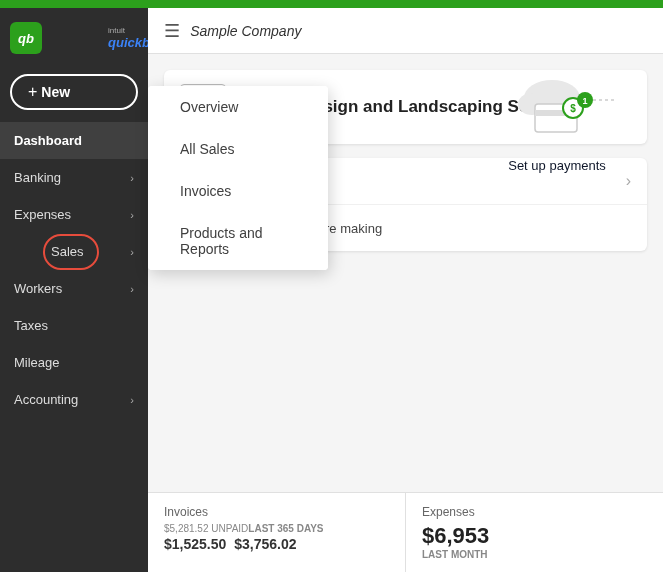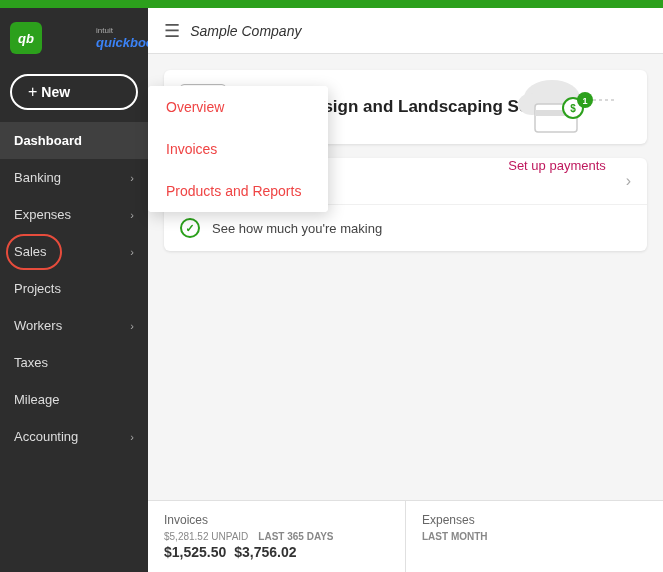--- a/index.html
+++ b/index.html
@@ -55,21 +55,21 @@
     .qb-logo-inner {
       color: white;
       font-weight: bold;
       font-size: 13px;
       font-style: italic;
     }
 
     .qb-brand {
       display: flex;
       flex-direction: column;
-      margin-left: 6px;
+      margin-left: 18px;
     }
 
     .qb-intuit {
       color: #aaa;
       font-size: 8px;
       text-transform: lowercase;
     }
 
     .qb-title {
       color: #3b82f6;
@@ -115,20 +115,21 @@
       font-weight: 600;
     }
 
     .nav-item .chevron {
       color: #aaa;
       font-size: 11px;
     }
 
     .nav-item.sales-item {
       position: relative;
+      margin-left: 37px;
     }
 
     .sales-circle {
       position: absolute;
       left: 6px;
       top: 50%;
       transform: translateY(-50%);
       width: 56px;
       height: 36px;
       border: 2.5px solid #e74c3c;
@@ -268,21 +269,21 @@
     }
 
     .payment-illustration {
       display: flex;
       flex-direction: column;
       align-items: center;
       margin-bottom: 10px;
     }
 
     .payment-link {
-      color: #be185d;
+      color: #0f172a;
       font-size: 13px;
       cursor: pointer;
       text-decoration: none;
       margin-top: 8px;
     }
 
     
     .stats-row {
       position: absolute;
       bottom: 0;
@@ -341,23 +342,23 @@
       top: 86px;
       width: 180px;
       background: white;
       box-shadow: 2px 4px 16px rgba(0,0,0,0.18);
       border-radius: 4px;
       z-index: 100;
       overflow: hidden;
     }
 
     .dropdown-item {
-      padding: 13px 18px;
+      padding: 13px 32px;
       font-size: 14px;
-      color: #ef4444;
+      color: #404040;
       cursor: pointer;
       background: white;
     }
 
     .dropdown-item.customers-item {
       position: relative;
     }
 
     .customers-circle {
       position: absolute;
@@ -413,23 +414,20 @@
       <span class="chevron">›</span>
     </div>
     <div class="nav-item">
       <span>Expenses</span>
       <span class="chevron">›</span>
     </div>
     <div class="nav-item sales-item">
       <div class="sales-circle"></div>
       <span>Sales</span>
       <span class="chevron">›</span>
-    </div>
-    <div class="nav-item">
-      <span>Projects</span>
     </div>
     <div class="nav-item">
       <span>Workers</span>
       <span class="chevron">›</span>
     </div>
     <div class="nav-item">
       <span>Taxes</span>
     </div>
     <div class="nav-item">
       <span>Mileage</span>
@@ -487,41 +485,45 @@
 
             <line x1="96" y1="30" x2="118" y2="30" stroke="#ccc" stroke-width="1.5" stroke-dasharray="3,3"></line>
           </svg>
           <a class="payment-link">Set up payments</a>
         </div>
       </div>
 
       <div class="stats-row">
         <div class="stat-box">
           <div class="stat-label">Invoices</div>
-          <div style="display:flex; gap:10px; align-items:flex-start; margin-bottom:2px;">
+          <div style="display:flex; align-items:flex-start; margin-bottom:2px;">
             <span class="unpaid-badge">$5,281.52 UNPAID</span>
             <span class="stat-period">LAST 365 DAYS</span>
           </div>
           <div class="stat-sub-amounts">
             <span class="stat-sub">$1,525.50</span>
             <span class="stat-sub">$3,756.02</span>
           </div>
         </div>
         <div class="stat-box">
           <div class="stat-label">Expenses</div>
+          <div class="stat-amount">$6,953</div>
           <div class="stat-period">LAST MONTH</div>
         </div>
       </div>
     </div>
   </div>
 
   <div class="dropdown-overlay">
     <div class="dropdown-item">
       <span>Overview</span>
     </div>
     <div class="dropdown-item">
+      <span>All Sales</span>
+    </div>
+    <div class="dropdown-item">
       <span>Invoices</span>
     </div>
     <div class="dropdown-item">
       <span>Products and Reports</span>
     </div>
   </div>
 </div>
 
 </body></html>

